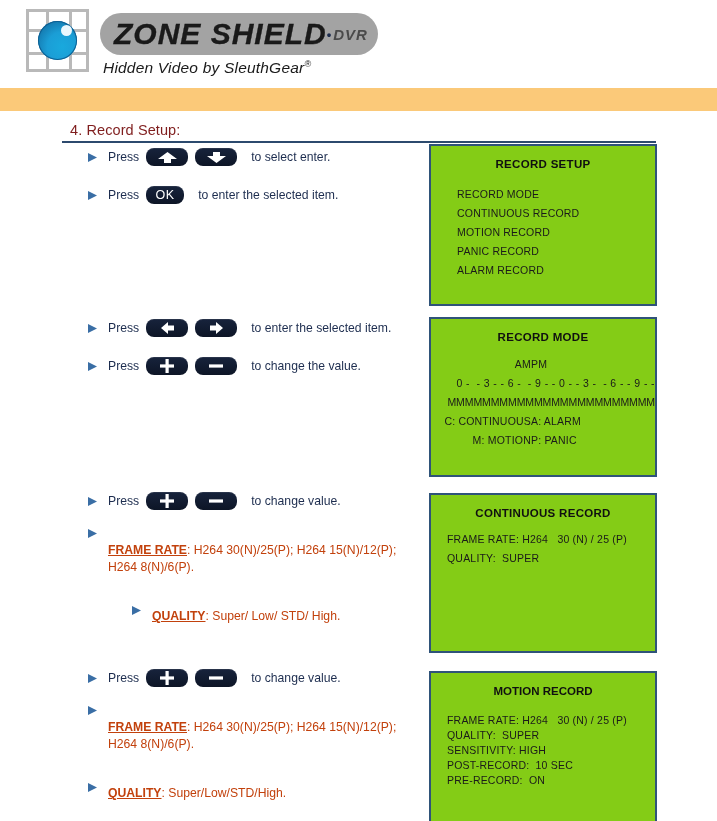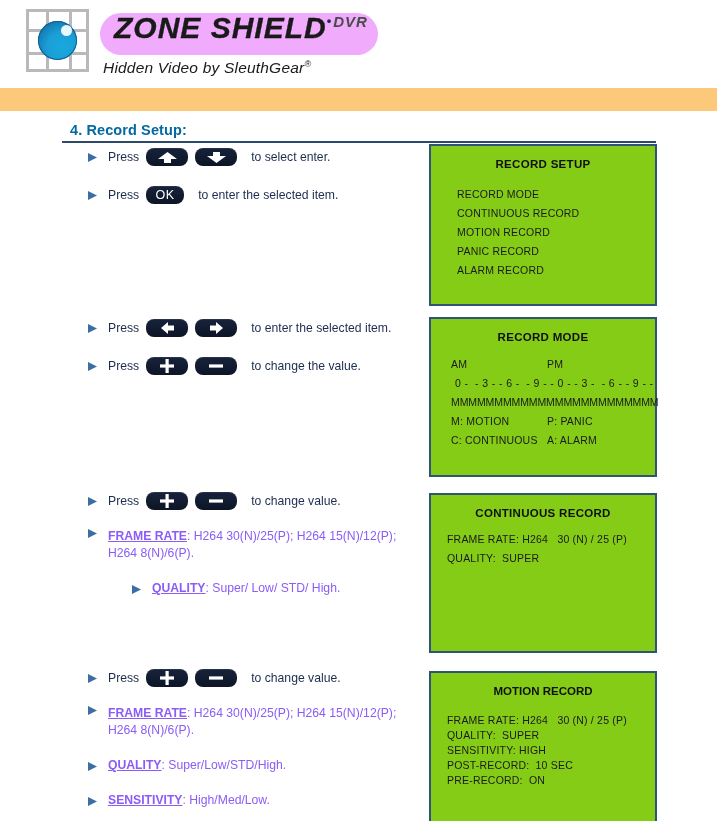--- a/index.html
+++ b/index.html
@@ -31,22 +31,22 @@
     background:radial-gradient(circle at 62% 66%, #19a9dd 0%, #1b9ed6 42%, #1478ae 78%, #0d5f92 100%);
     box-shadow:0 0 0 1px #0d5f92 inset;
   }
   .lens-hi{
     position:absolute;right:5px;top:4px;width:11px;height:11px;border-radius:50%;
     background:#eaf7fd;
   }
 
   .brandcol{margin-left:11px;padding-top:4px;}
   .brandbar{
-    width:278px;height:42px;border-radius:21px;background:#f0abfc;
-    display:flex;position:relative;
+    width:278px;height:42px;border-radius:21px;background:#a3a3a3;
+    display:flex;align-items:center;position:relative;
   }
   .brandbar .zs{
     margin-left:14px;
     font-size:30px;font-weight:bold;font-style:italic;letter-spacing:1px;
     color:#1a1a1a;
     -webkit-text-stroke:0.3px #111;
     line-height:1;
   }
   .brandbar .reg{font-size:13px;vertical-align:super;font-weight:bold;}
   .brandbar .dvr{
@@ -59,39 +59,39 @@
     white-space:nowrap;
   }
   .tagline .reg2{font-size:9px;vertical-align:super;}
 
   
   .band{position:absolute;left:0;top:88px;width:717px;height:23px;background:#fbc979;}
 
   
   .section-head{
     position:absolute;left:70px;top:122px;
-    font-size:14.5px;font-weight:bold;color:#0369a1;letter-spacing:.1px;
+    font-size:14.5px;font-weight:normal;color:#7f1d1d;letter-spacing:.1px;
     white-space:nowrap;
   }
   .rule{position:absolute;left:62px;top:141px;width:594px;height:1.5px;background:#2c4a6e;}
 
   
   .left-col{position:absolute;left:88px;top:148px;width:330px;}
   .grp{position:absolute;left:0;width:330px;}
 
   .row{display:flex;align-items:center;position:relative;margin-bottom:4px;}
   .row.wrapped{align-items:flex-start;}
 
   .bullet{
     flex:0 0 auto;width:11px;margin-right:9px;margin-top:1px;
     color:#3a6ea5;font-size:10px;line-height:17px;
   }
   .bullet svg{display:block;}
 
-  .txt{font-size:12.2px;color:#8b5cf6;line-height:17px;}
+  .txt{font-size:12.2px;color:#c2410c;line-height:17px;margin-top:14px;}
   .txt b{font-weight:bold;text-decoration:underline;}
 
   .press{font-size:12.2px;color:#1d2d4f;line-height:17px;margin-right:7px;}
   .tail{font-size:12.2px;color:#1d2d4f;line-height:17px;margin-left:7px;}
 
   
   .key{
     display:inline-flex;align-items:center;justify-content:center;
     width:42px;height:18px;border-radius:8px;
     background:linear-gradient(180deg,#17233c 0%,#0d1526 100%);
@@ -325,34 +325,34 @@
     <div class="lcd-line">RECORD MODE</div>
     <div class="lcd-line">CONTINUOUS RECORD</div>
     <div class="lcd-line">MOTION RECORD</div>
     <div class="lcd-line">PANIC RECORD</div>
     <div class="lcd-line">ALARM RECORD</div>
   </div>
 </div>
 
 <div class="lcd" style="top:317px;height:160px;">
   <div class="lcd-title" style="margin-top:12px;">RECORD MODE</div>
-  <div class="lcd-body loose" style="margin-top:12px;padding-left:20px;">
+  <div class="lcd-body loose" style="margin-top:12px;padding-left:4px;text-align:right;">
     <div class="lcd-grid">
       <span class="lcd-line c1">AM</span>
       <span class="lcd-line">PM</span>
     </div>
     <div class="lcd-line" style="padding-left:4px;letter-spacing:.4px;">0 -  - 3 - - 6 -  - 9 - - 0 - - 3 -  - 6 - - 9 - -</div>
     <div class="lcd-line" style="letter-spacing:-.1px;">MMMMMMMMMMMMMMMMMMMMMMMM</div>
     <div class="lcd-grid">
+      <span class="lcd-line c1">C: CONTINUOUS</span>
+      <span class="lcd-line">A: ALARM</span>
+    </div>
+    <div class="lcd-grid">
       <span class="lcd-line c1">M: MOTION</span>
       <span class="lcd-line">P: PANIC</span>
-    </div>
-    <div class="lcd-grid">
-      <span class="lcd-line c1">C: CONTINUOUS</span>
-      <span class="lcd-line">A: ALARM</span>
     </div>
   </div>
 </div>
 
 <div class="lcd" style="top:493px;height:160px;">
   <div class="lcd-title" style="margin-top:12px;">CONTINUOUS RECORD</div>
   <div class="lcd-body loose" style="margin-top:11px;padding-left:16px;">
     <div class="lcd-line">FRAME RATE: H264   30 (N) / 25 (P)</div>
     <div class="lcd-line">QUALITY:  SUPER</div>
   </div>

